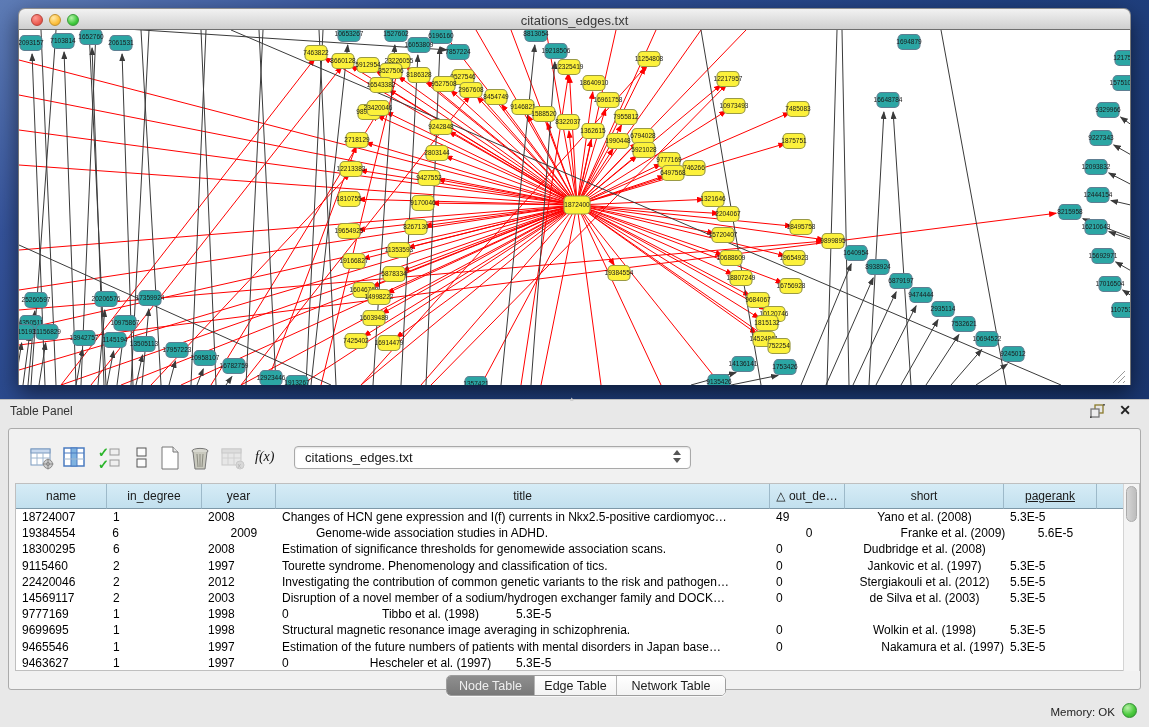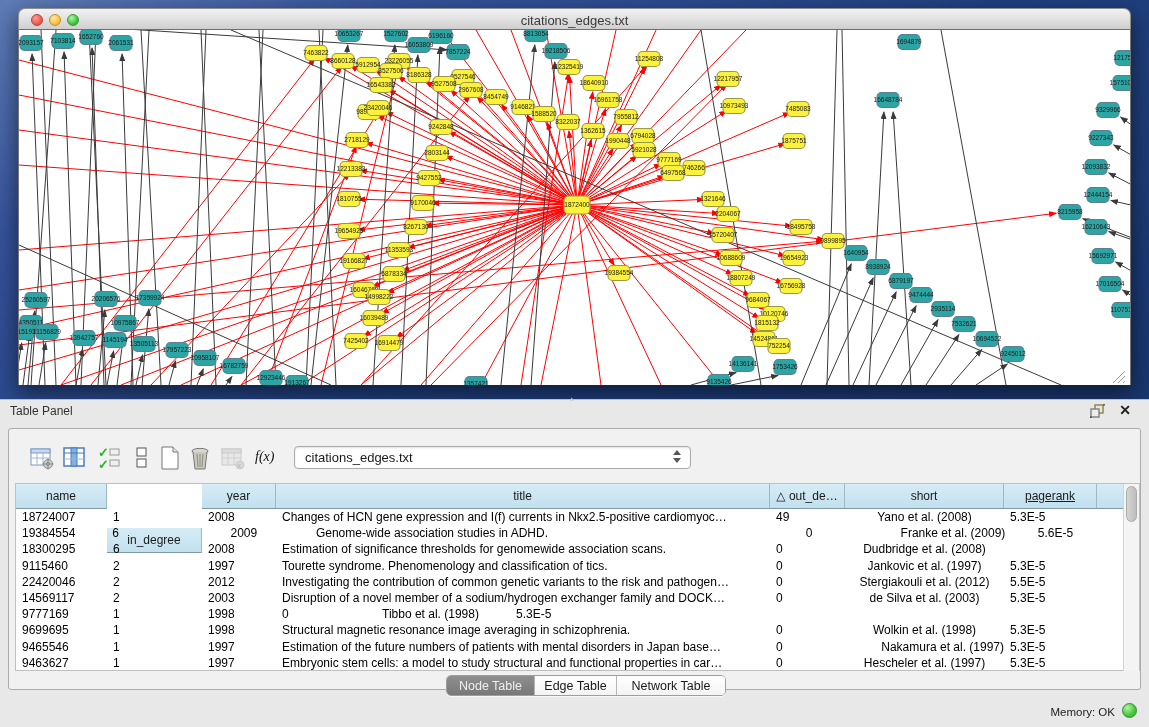--- a/index.html
+++ b/index.html
@@ -810,21 +810,21 @@
         <div class="combo-arrows">
           <div class="ca-up"></div>
             <div class="ca-dn"></div>
         </div>
       </div>
     </div>
 
     <div class="table-wrap">
       <div class="thead" id="thead">
           <div class="th" style="width: 91px;">name</div>
-          <div class="th" style="width: 95px; margin-top: 44px;">in_degree</div>
+          <div class="th" style="width: 95px;">in_degree</div>
           <div class="th" style="width: 74px;">year</div>
           <div class="th" style="width: 494px;">title</div>
           <div class="th" style="width: 75px;">△ out_de…</div>
           <div class="th" style="width: 159px;">short</div>
           <div class="th" style="width: 93px; text-decoration: underline;">pagerank</div>
           <div class="th" style="width: 27px; border-right: none;"></div>
         </div>
       <div class="tbody" id="tbody">
           <div class="tr">
             <div class="td" style="width: 91px;">18724007</div>
@@ -903,21 +903,20 @@
             <div class="td" style="width: 74px;">1997</div>
             <div class="td" style="width: 494px;">Estimation of the future numbers of patients with mental disorders in Japan base…</div>
             <div class="td" style="width: 75px;">0</div>
             <div class="td center" style="width: 159px; text-align: right;">Nakamura et al. (1997)</div>
             <div class="td" style="width: 93px;">5.3E-5</div>
           </div>
           <div class="tr">
             <div class="td" style="width: 91px;">9463627</div>
             <div class="td" style="width: 95px;">1</div>
             <div class="td" style="width: 74px;">1997</div>
-            <div class="td" style="width: 494px;">Embryonic stem cells: a model to study structural and functional properties in car…</div>
             <div class="td" style="width: 75px;">0</div>
             <div class="td center" style="width: 159px;">Hescheler et al. (1997)</div>
             <div class="td" style="width: 93px;">5.3E-5</div>
           </div>
         </div>
       <div class="vscroll">
         <div class="vthumb"></div>
       </div>
     </div>
 

